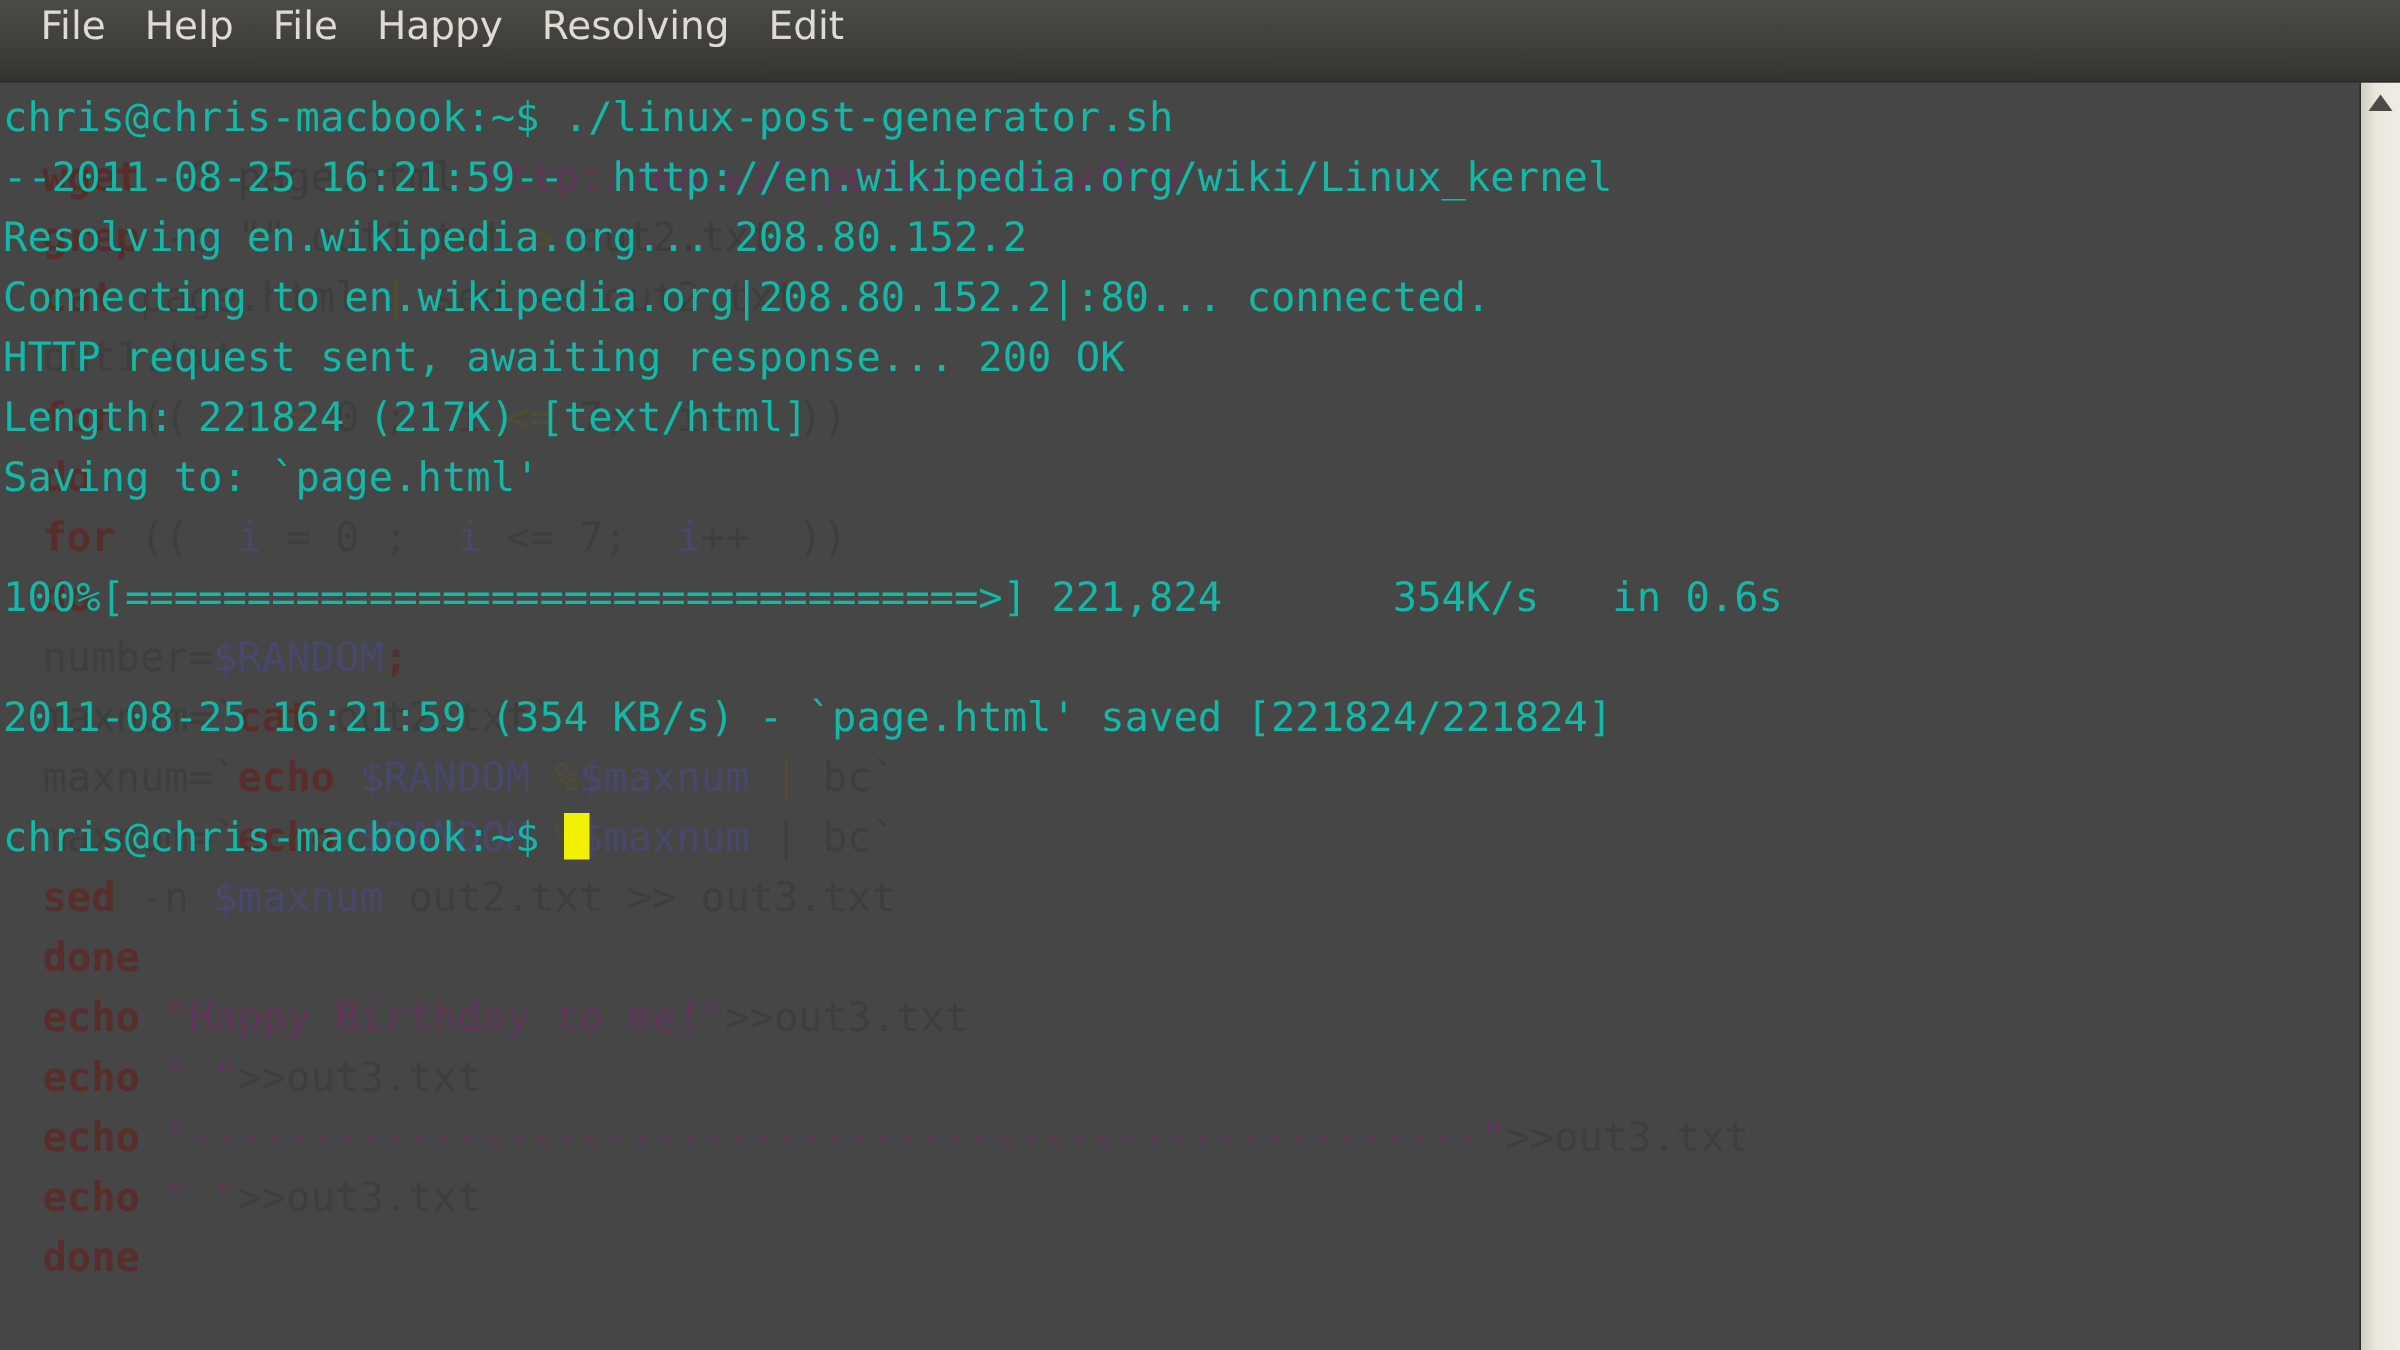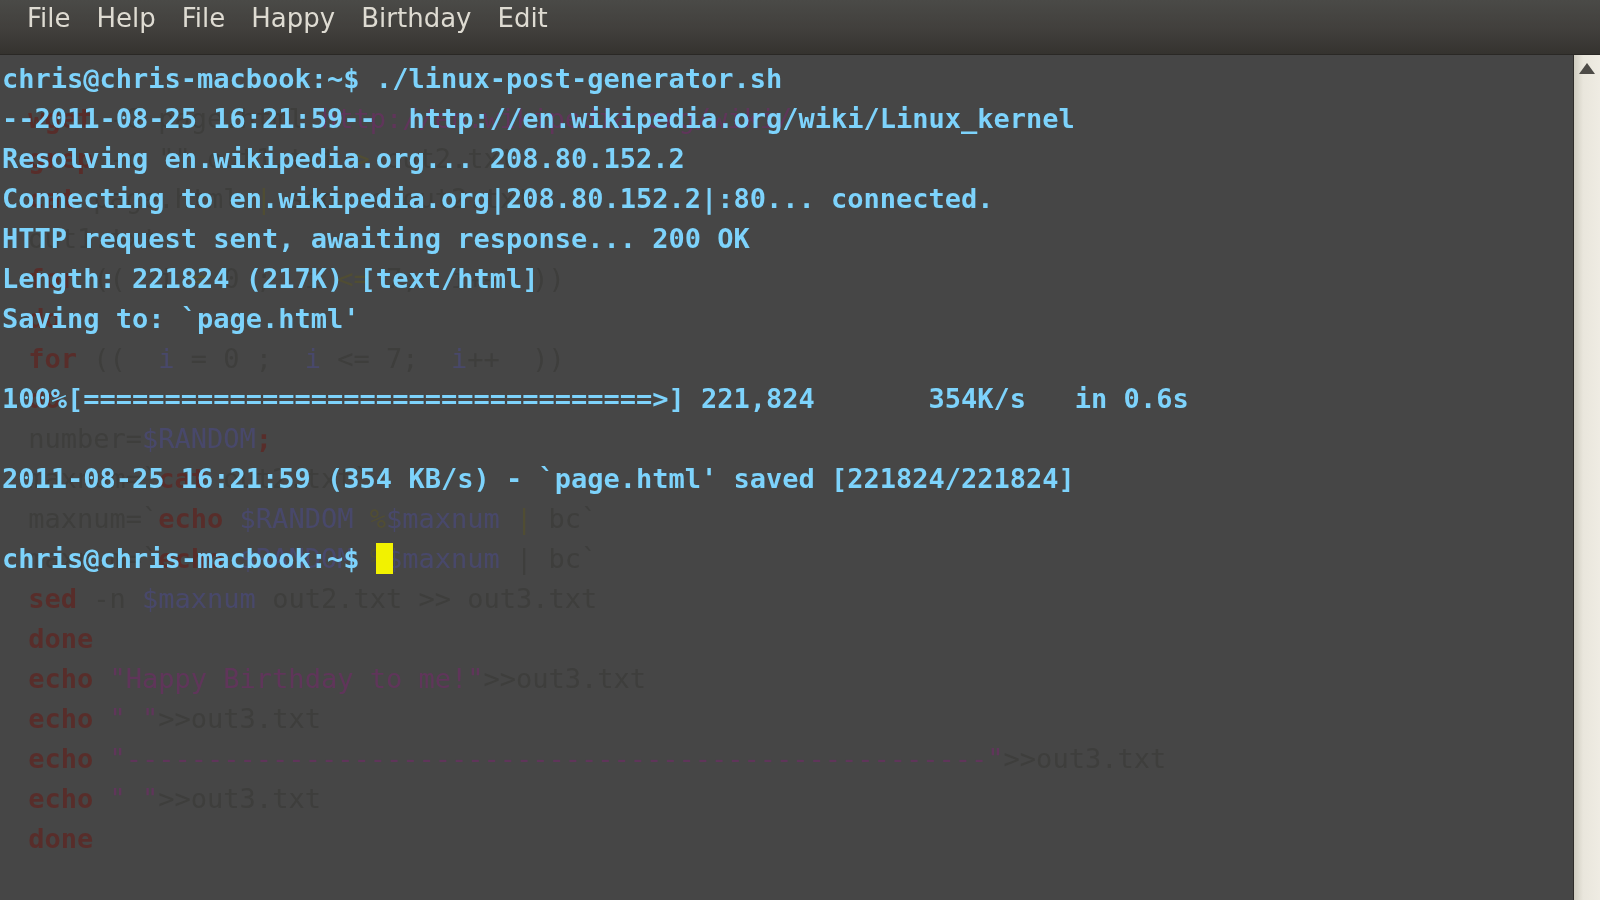--- a/index.html
+++ b/index.html
@@ -81,21 +81,21 @@
 
   
   .g-plain { color: #3b3b39; }
   .g-kw    { color: #5f2420; font-weight: bold; }
   .g-var   { color: #4a4a7a; }
   .g-str   { color: #6a2f63; }
   .g-op    { color: #55502c; }
   .g-num   { color: #3b3b39; }
 
   
-  .o-yellow { color: #7dd3fc; font-weight: bold; }
+  .o-yellow { color: #14b8a6; font-weight: normal; }
 
   .cursor {
     display: inline-block;
     width: 17px;
     height: 31px;
     background: #f2f200;
     vertical-align: -6px;
   }
 
   
@@ -127,21 +127,21 @@
 </head>
 <body>
 
 <div class="window">
 
   <div class="menubar">
     <div class="menu-item">File</div>
     <div class="menu-item">Help</div>
     <div class="menu-item">File</div>
     <div class="menu-item">Happy</div>
-    <div class="menu-item">Birthday</div>
+    <div class="menu-item">Resolving</div>
     <div class="menu-item">Edit</div>
   </div>
 
   <div class="term-area">
 
     <div class="screen">
 
       <div class="layer layer-ghost" id="ghost-layer"><div class="line">&nbsp;</div><div class="line"><span class="g-plain"> </span><span class="g-kw">wget</span><span class="g-plain"> </span><span class="g-plain">-O</span><span class="g-plain"> page.html </span><span class="g-str">http://en.wikipedia.org/wiki/</span></div><div class="line"><span class="g-plain"> </span><span class="g-kw">grep</span><span class="g-plain"> -c "" out1.txt </span><span class="g-op">&gt;</span><span class="g-plain"> out2.txt</span></div><div class="line"><span class="g-plain"> </span><span class="g-kw">cat</span><span class="g-plain"> page.html </span><span class="g-op">|</span><span class="g-plain"> sed </span><span class="g-plain">-e</span><span class="g-plain"> out2.txt</span></div><div class="line"><span class="g-plain"> </span><span class="g-plain">out</span><span class="g-num">1</span><span class="g-plain">.txt</span></div><div class="line"><span class="g-plain"> </span><span class="g-kw">for</span><span class="g-plain"> ((  i </span><span class="g-op">=</span><span class="g-plain"> 0 ;  i </span><span class="g-op">&lt;=</span><span class="g-plain"> 7;  i++  ))</span></div><div class="line"><span class="g-plain"> </span><span class="g-kw">do</span></div><div class="line"><span class="g-plain"> </span><span class="g-kw">for</span><span class="g-plain"> ((  </span><span class="g-var">i</span><span class="g-plain"> = 0 ;  </span><span class="g-var">i</span><span class="g-plain"> &lt;= 7;  </span><span class="g-var">i</span><span class="g-plain">++  ))</span></div><div class="line"><span class="g-plain"> </span><span class="g-kw">do</span></div><div class="line"><span class="g-plain"> number=</span><span class="g-var">$RANDOM</span><span class="g-kw">;</span></div><div class="line"><span class="g-plain"> maxnum=`</span><span class="g-kw">cat</span><span class="g-plain"> out2.txt`</span></div><div class="line"><span class="g-plain"> maxnum=`</span><span class="g-kw">echo</span><span class="g-plain"> </span><span class="g-var">$RANDOM</span><span class="g-op"> %</span><span class="g-var">$maxnum</span><span class="g-plain"> </span><span class="g-op">|</span><span class="g-plain"> bc`</span></div><div class="line"><span class="g-plain"> maxnum=`</span><span class="g-kw">echo</span><span class="g-plain"> </span><span class="g-var">$RANDOM</span><span class="g-op"> %</span><span class="g-var">$maxnum</span><span class="g-plain"> | bc`</span></div><div class="line"><span class="g-plain"> </span><span class="g-kw">sed</span><span class="g-plain"> -n </span><span class="g-var">$maxnum</span><span class="g-plain"> out2.txt &gt;&gt; out3.txt</span></div><div class="line"><span class="g-plain"> </span><span class="g-kw">done</span></div><div class="line"><span class="g-plain"> </span><span class="g-kw">echo</span><span class="g-plain"> </span><span class="g-str">"Happy Birthday to me!"</span><span class="g-plain">&gt;&gt;out3.txt</span></div><div class="line"><span class="g-plain"> </span><span class="g-kw">echo</span><span class="g-plain"> </span><span class="g-str">" "</span><span class="g-plain">&gt;&gt;out3.txt</span></div><div class="line"><span class="g-plain"> </span><span class="g-kw">echo</span><span class="g-plain"> </span><span class="g-str">"-----------------------------------------------------"</span><span class="g-plain">&gt;&gt;out3.txt</span></div><div class="line"><span class="g-plain"> </span><span class="g-kw">echo</span><span class="g-plain"> </span><span class="g-str">" "</span><span class="g-plain">&gt;&gt;out3.txt</span></div><div class="line"><span class="g-plain"> </span><span class="g-kw">done</span></div></div>
 
       <div class="layer layer-out" id="output-layer"><div class="line"><span class="o-yellow">chris@chris-macbook:~$ ./linux-post-generator.sh</span></div><div class="line"><span class="o-yellow">--2011-08-25 16:21:59--  http://en.wikipedia.org/wiki/Linux_kernel</span></div><div class="line"><span class="o-yellow">Resolving en.wikipedia.org... 208.80.152.2</span></div><div class="line"><span class="o-yellow">Connecting to en.wikipedia.org|208.80.152.2|:80... connected.</span></div><div class="line"><span class="o-yellow">HTTP request sent, awaiting response... 200 OK</span></div><div class="line"><span class="o-yellow">Length: 221824 (217K) [text/html]</span></div><div class="line"><span class="o-yellow">Saving to: `page.html'</span></div><div class="line">&nbsp;</div><div class="line"><span class="o-yellow">100%[===================================&gt;] 221,824       354K/s   in 0.6s</span></div><div class="line">&nbsp;</div><div class="line"><span class="o-yellow">2011-08-25 16:21:59 (354 KB/s) - `page.html' saved [221824/221824]</span></div><div class="line">&nbsp;</div><div class="line"><span class="o-yellow">chris@chris-macbook:~$ </span><span class="cursor"></span></div><div class="line">&nbsp;</div><div class="line">&nbsp;</div><div class="line">&nbsp;</div><div class="line">&nbsp;</div><div class="line">&nbsp;</div><div class="line">&nbsp;</div><div class="line">&nbsp;</div></div>

